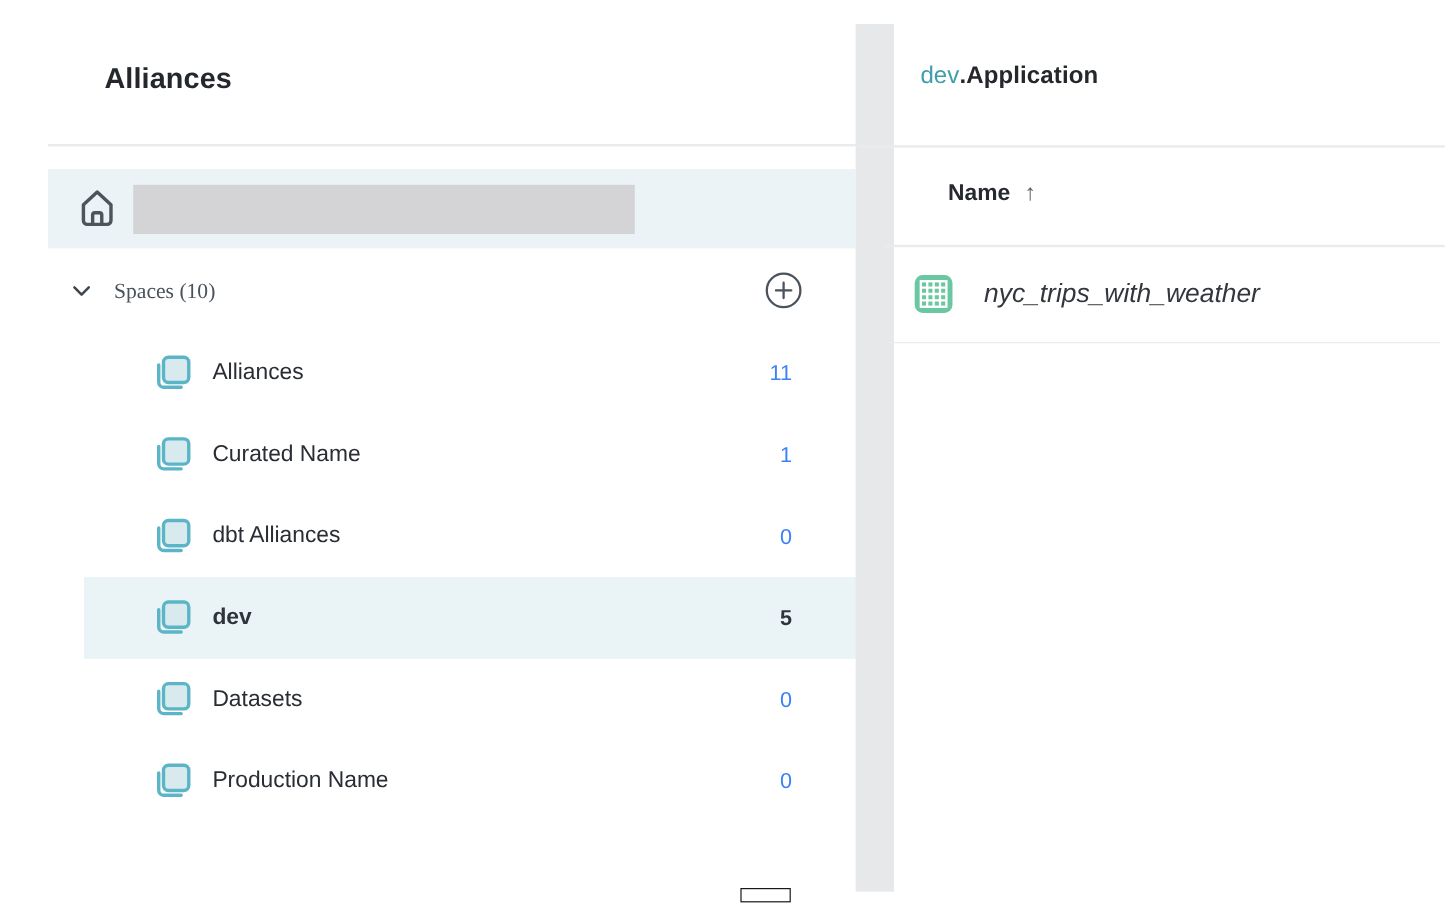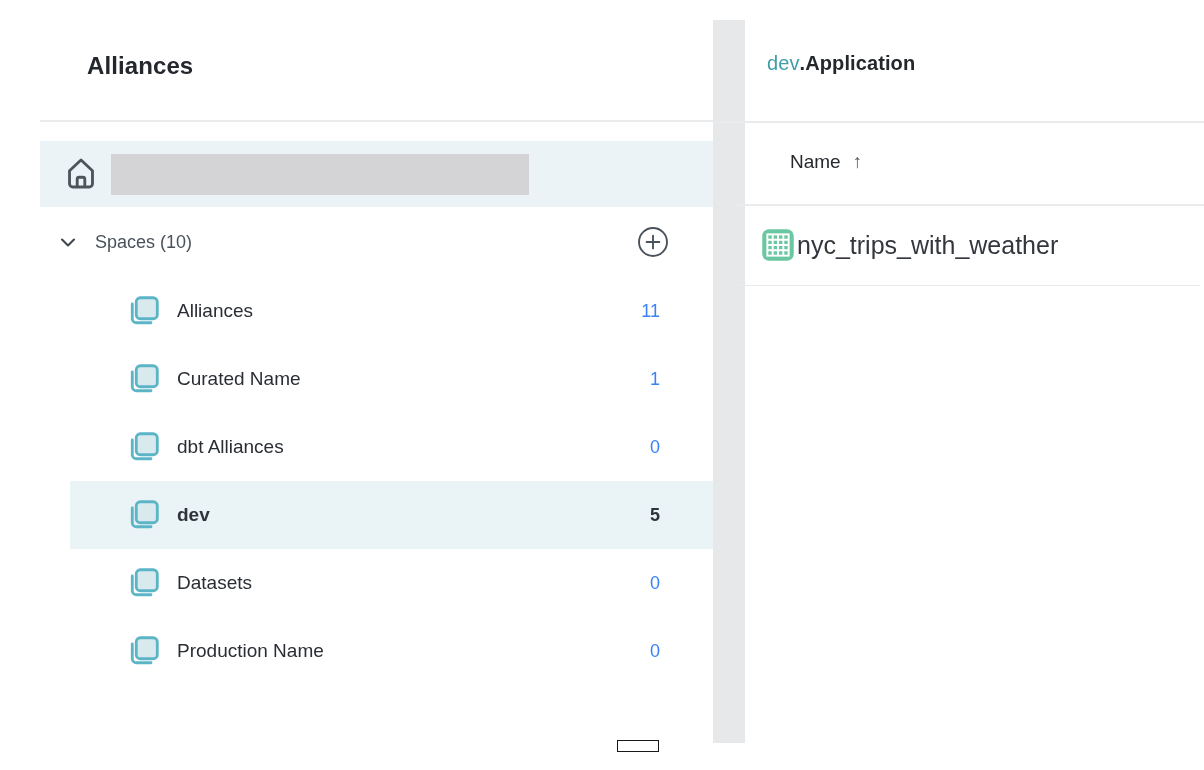--- a/index.html
+++ b/index.html
@@ -36,21 +36,21 @@
   }
   .home-icon-wrap { width: 38px; height: 38px; display: flex; }
   .redacted-bar {
     margin-left: 11px; width: 418px; height: 41px;
     background: #d4d4d6;
   }
 
   .spaces-header {
     left: 40px; top: 217px; width: 673px; height: 50px;
     display: flex; align-items: center;
-    padding: 0 44px 0 16px; box-sizing: border-box;
+    padding: 0 44px 0 16px; box-sizing: border-box; font-family: Liberation Serif, serif;
   }
   .chevron-wrap { width: 24px; height: 24px; display: flex; cursor: pointer; }
   .spaces-label {
     margin-left: 15px;
     font-size: 18px; color: #4a525b;
   }
   .plus-btn {
     margin-left: auto;
     width: 32px; height: 32px; display: flex;
     cursor: pointer; background: none; border: none; padding: 0;
@@ -101,44 +101,45 @@
     left: 715px; top: 121px; width: 489px; height: 2px;
     background: #e9ebed;
   }
 
   .name-header {
     left: 760px; top: 146px; height: 32px;
     display: flex; align-items: center;
     cursor: pointer;
   }
   .name-header-label {
-    font-size: 19px; color: #26292e; font-weight: 400;
+    font-size: 19px; color: #26292e; font-weight: 700;
   }
   .sort-arrow {
     margin-left: 12px;
     font-size: 19px; color: #5a626c;
   }
 
   .right-divider-mid {
     left: 737px; top: 204px; width: 463px; height: 1.5px;
     background: #e9ebed;
   }
 
   .dataset-row {
     left: 737px; top: 205px; width: 463px; height: 81px;
     display: flex; align-items: center;
     padding-left: 23px; box-sizing: border-box;
     border-bottom: 1.5px solid #e9ebed;
     cursor: pointer;
   }
   .dataset-icon-wrap { width: 36px; height: 36px; display: flex; flex: none; }
   .dataset-label {
-    margin-left: 1px;
-    font-size: 25px; color: #33373d;
+    margin-left: 24px;
+    font-size: 22px; color: #33373d;
     white-space: nowrap;
+    font-style: italic;
   }
 </style>
 </head>
 <body>
 
 <div class="abs left-panel">
 
   <div class="abs left-title">Alliances</div>
 
   <div class="abs left-divider"></div>

